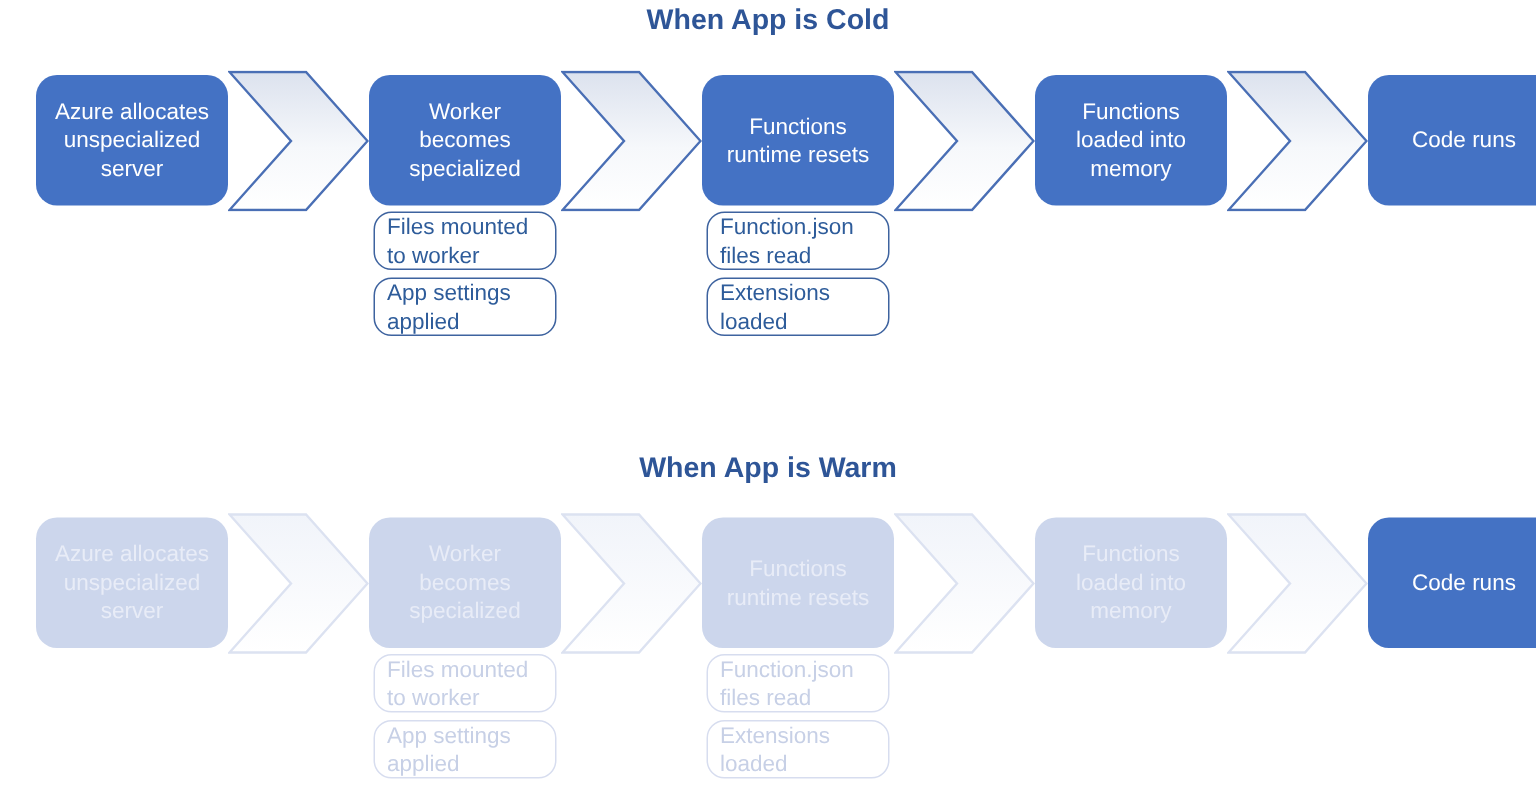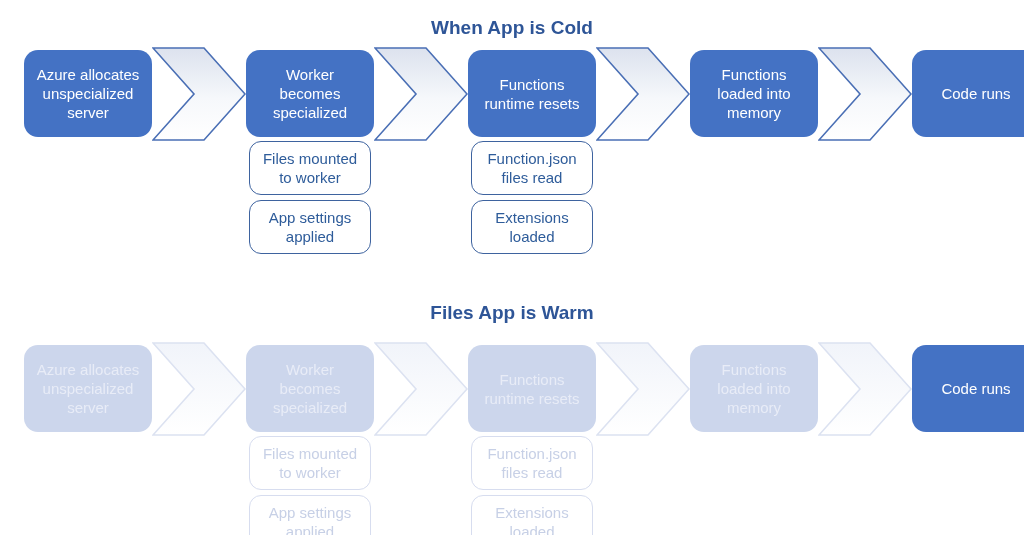--- a/index.html
+++ b/index.html
@@ -1,44 +1,44 @@
 <!DOCTYPE html>
 <html style="--accent: #4472C4; --title-text: #2E5597; --substep-border: #3E639F; --substep-text: #2E5C9A; --chevron-stroke: #4A6FB5; --muted-fill: #CCD6EC; --muted-text: #E8ECF7; --muted-substep-border: #D7DDEF; --muted-substep-text: #C7D0E6; --muted-chevron-stroke: #DCE2F1;"><head>
 <meta charset="utf-8">
 <style>
   html,body{margin:0;padding:0;background:#ffffff;}
   body{width:1024px;height:535px;overflow:hidden;font-family:"Liberation Sans",sans-serif;}
   .canvas{position:relative;width:1024px;height:535px;background:#ffffff;}
 
   .title{position:absolute;left:0;width:100%;margin:0;text-align:center;
          font-size:19px;font-weight:bold;color:var(--title-text,#2E5597);}
-  #cold-title{top:17px;text-align:center;}
+  #cold-title{top:3px;text-align:center;}
   #warm-title{top:302px;}
 
   .flow{position:absolute;left:24px;display:flex;align-items:flex-start;}
   #cold-flow{top:50px;}
   #warm-flow{top:345px;}
 
   .step{width:128px;flex:0 0 128px;display:flex;flex-direction:column;}
   .node{height:87px;border-radius:14px;display:flex;align-items:center;justify-content:center;
         text-align:center;font-size:15px;line-height:19px;padding:0 7px;box-sizing:border-box;}
   .node.solid{background:var(--accent,#4472C4);color:#ffffff;}
   .node.muted{background:var(--muted-fill,#CCD6EC);color:var(--muted-text,#E8ECF7);}
   .lbl{display:inline-block;max-width:112px;}
   .lbl.tight{max-width:86px;}
 
   .chev{width:94px;flex:0 0 94px;height:94px;margin-top:-3px;}
   .chev svg{display:block;}
   svg.chev-cold polygon{fill:url(#gradCold);stroke:var(--chevron-stroke,#4A6FB5);stroke-width:1.6;}
   svg.chev-warm polygon{fill:url(#gradWarm);stroke:var(--muted-chevron-stroke,#DCE2F1);stroke-width:1.6;}
 
   .substeps{margin-top:4px;display:flex;flex-direction:column;gap:5px;}
-  .substep{height:54px;margin:0 3px;border-radius:12px;background:#ffffff;
+  .substep{height:39px;margin:0 3px;border-radius:12px;background:#ffffff;
            border:1.5px solid var(--substep-border,#3E639F);color:var(--substep-text,#2E5C9A);
-           display:flex;align-items:center;justify-content:center;text-align:center;
+           display:flex;align-items:center;justify-content:center;text-align:left;
            font-size:15px;line-height:19px;padding:0 8px;box-sizing:border-box;}
   .substep.muted{border-color:var(--muted-substep-border,#D7DDEF);color:var(--muted-substep-text,#C7D0E6);}
 
   .defs-svg{position:absolute;width:0;height:0;}
 </style>
 </head>
 <body>
 
 <svg class="defs-svg" aria-hidden="true">
   <defs>
@@ -107,21 +107,21 @@
           <polygon points="1,1 52,1 93,47 52,93 1,93 42,47"></polygon>
         </svg>
     </div>
     <div class="step">
       <div class="node solid">
         <span class="lbl">Code runs</span>
       </div>
     </div>
   </div>
 
-  <h2 class="title" id="warm-title">Files App is Warm</h2>
+  <h2 class="title" id="warm-title">When App is Warm</h2>
 
   <div class="flow" id="warm-flow">
     <div class="step">
       <div class="node muted">
         <span class="lbl">Azure allocates unspecialized server</span>
       </div>
     </div>
     <div class="chev">
       <svg class="chev-warm" viewBox="0 0 94 94" width="94" height="94">
           <polygon points="1,1 52,1 93,47 52,93 1,93 42,47"></polygon>

